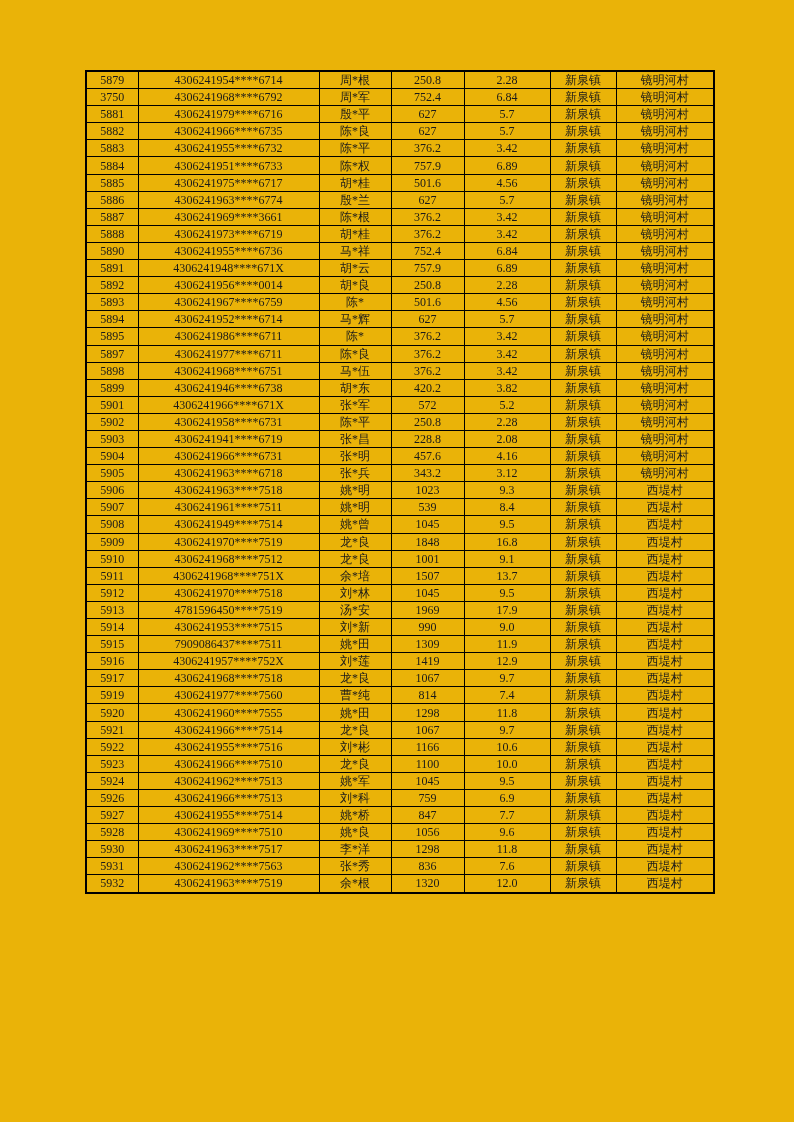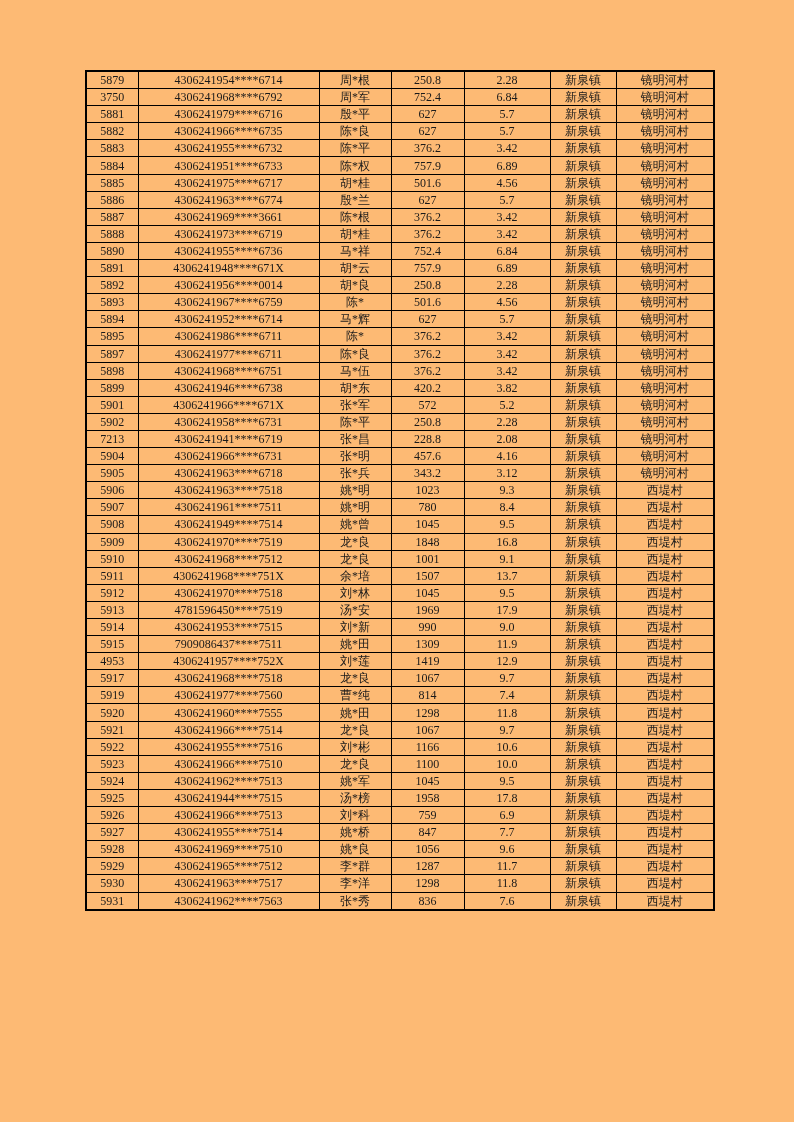--- a/index.html
+++ b/index.html
@@ -4,21 +4,21 @@
 <style>
   html, body {
     margin: 0;
     padding: 0;
     background: #ffffff;
   }
   .page {
     position: relative;
     width: 794px;
     height: 1122px;
-    background: #fdba74;
+    background: #eab308;
     overflow: hidden;
     font-family: "Liberation Serif", "DejaVu Serif", serif;
   }
   table.data-table {
     position: absolute;
     left: 85px;
     top: 70px;
     width: 628px;
     border-collapse: collapse;
     table-layout: fixed;
@@ -242,21 +242,21 @@
         <tr>
           <td>5902</td>
           <td>4306241958****6731</td>
           <td>陈*平</td>
           <td>250.8</td>
           <td>2.28</td>
           <td>新泉镇</td>
           <td>镜明河村</td>
         </tr>
         <tr>
-          <td>7213</td>
+          <td>5903</td>
           <td>4306241941****6719</td>
           <td>张*昌</td>
           <td>228.8</td>
           <td>2.08</td>
           <td>新泉镇</td>
           <td>镜明河村</td>
         </tr>
         <tr>
           <td>5904</td>
           <td>4306241966****6731</td>
@@ -281,21 +281,21 @@
           <td>姚*明</td>
           <td>1023</td>
           <td>9.3</td>
           <td>新泉镇</td>
           <td>西堤村</td>
         </tr>
         <tr>
           <td>5907</td>
           <td>4306241961****7511</td>
           <td>姚*明</td>
-          <td>780</td>
+          <td>539</td>
           <td>8.4</td>
           <td>新泉镇</td>
           <td>西堤村</td>
         </tr>
         <tr>
           <td>5908</td>
           <td>4306241949****7514</td>
           <td>姚*曾</td>
           <td>1045</td>
           <td>9.5</td>
@@ -359,21 +359,21 @@
         <tr>
           <td>5915</td>
           <td>7909086437****7511</td>
           <td>姚*田</td>
           <td>1309</td>
           <td>11.9</td>
           <td>新泉镇</td>
           <td>西堤村</td>
         </tr>
         <tr>
-          <td>4953</td>
+          <td>5916</td>
           <td>4306241957****752X</td>
           <td>刘*莲</td>
           <td>1419</td>
           <td>12.9</td>
           <td>新泉镇</td>
           <td>西堤村</td>
         </tr>
         <tr>
           <td>5917</td>
           <td>4306241968****7518</td>
@@ -431,29 +431,20 @@
         <tr>
           <td>5924</td>
           <td>4306241962****7513</td>
           <td>姚*军</td>
           <td>1045</td>
           <td>9.5</td>
           <td>新泉镇</td>
           <td>西堤村</td>
         </tr>
         <tr>
-          <td>5925</td>
-          <td>4306241944****7515</td>
-          <td>汤*榜</td>
-          <td>1958</td>
-          <td>17.8</td>
-          <td>新泉镇</td>
-          <td>西堤村</td>
-        </tr>
-        <tr>
           <td>5926</td>
           <td>4306241966****7513</td>
           <td>刘*科</td>
           <td>759</td>
           <td>6.9</td>
           <td>新泉镇</td>
           <td>西堤村</td>
         </tr>
         <tr>
           <td>5927</td>
@@ -467,41 +458,41 @@
         <tr>
           <td>5928</td>
           <td>4306241969****7510</td>
           <td>姚*良</td>
           <td>1056</td>
           <td>9.6</td>
           <td>新泉镇</td>
           <td>西堤村</td>
         </tr>
         <tr>
-          <td>5929</td>
-          <td>4306241965****7512</td>
-          <td>李*群</td>
-          <td>1287</td>
-          <td>11.7</td>
-          <td>新泉镇</td>
-          <td>西堤村</td>
-        </tr>
-        <tr>
           <td>5930</td>
           <td>4306241963****7517</td>
           <td>李*洋</td>
           <td>1298</td>
           <td>11.8</td>
           <td>新泉镇</td>
           <td>西堤村</td>
         </tr>
         <tr>
           <td>5931</td>
           <td>4306241962****7563</td>
           <td>张*秀</td>
           <td>836</td>
           <td>7.6</td>
           <td>新泉镇</td>
           <td>西堤村</td>
         </tr>
+        <tr>
+          <td>5932</td>
+          <td>4306241963****7519</td>
+          <td>余*根</td>
+          <td>1320</td>
+          <td>12.0</td>
+          <td>新泉镇</td>
+          <td>西堤村</td>
+        </tr>
       </tbody>
   </table>
 </div>
 
 </body></html>

